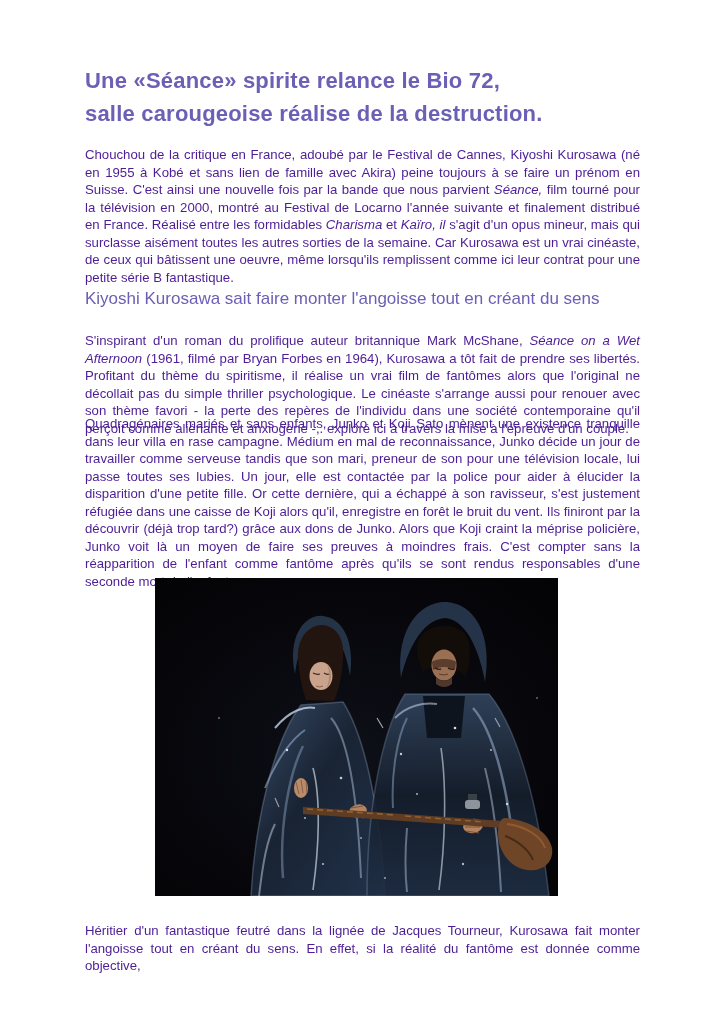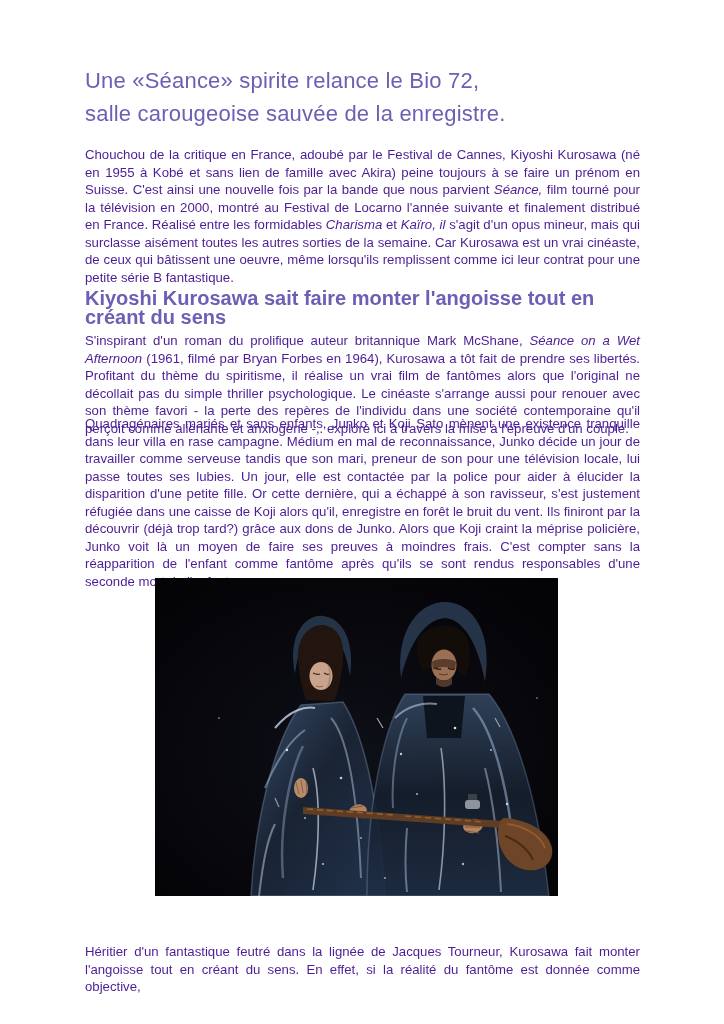--- a/index.html
+++ b/index.html
@@ -20,64 +20,64 @@
     height: 1024px;
     background: #ffffff;
   }
   .abs { position: absolute; left: 85px; width: 555px; }
 
   h1.title {
     top: 64px;
     margin: 0;
     font-size: 22px;
     line-height: 33px;
-    font-weight: normal;
+    font-weight: bold;
     color: #6b60b5;
     letter-spacing: 0.2px;
   }
   h2.subheading {
     top: 289px;
     margin: 0;
-    font-size: 20px;
+    font-size: 17px;
     line-height: 19px;
-    font-weight: bold;
+    font-weight: normal;
     color: #6b60b5;
   }
   p.body {
     margin: 0;
     font-size: 13.2px;
     line-height: 17.5px;
     text-align: justify;
     color: #4c1d95;
   }
   #p1 { top: 146px; }
   #p2 { top: 332px; }
   #p3 { top: 415px; }
-  #p4 { top: 922px; margin-top: 21px; }
+  #p4 { top: 922px; }
 
   figure.still {
     position: absolute;
     left: 155px;
     top: 578px;
     width: 403px;
     height: 318px;
     margin: 0;
     padding: 0;
     background: #060609;
   }
   figure.still svg { display: block; }
 </style>
 </head>
 <body>
 
 <div class="page">
 
   <h1 class="title abs">
     <span>Une «Séance» spirite relance le Bio 72,</span><br>
-    <span>salle carougeoise sauvée de la enregistre.</span>
+    <span>salle carougeoise réalise de la destruction.</span>
   </h1>
 
   <p id="p1" class="body abs"><span>Chouchou de la critique en France, adoubé par le Festival de Cannes, Kiyoshi Kurosawa (né en 1955 à Kobé et sans lien de famille avec Akira) peine toujours à se faire un prénom en Suisse. C'est ainsi une nouvelle fois par la bande que nous parvient </span><i>Séance,</i><span> film tourné pour la télévision en 2000, montré au Festival de Locarno l'année suivante et finalement distribué en France. Réalisé entre les formidables </span><i>Charisma</i><span> et </span><i>Kaïro, il</i><span> s'agit d'un opus mineur, mais qui surclasse aisément toutes les autres sorties de la semaine. Car Kurosawa est un vrai cinéaste, de ceux qui bâtissent une oeuvre, même lorsqu'ils remplissent comme ici leur contrat pour une petite série B fantastique.</span></p>
 
   <h2 class="subheading abs">Kiyoshi Kurosawa sait faire monter l'angoisse tout en créant du sens</h2>
 
   <p id="p2" class="body abs"><span>S'inspirant d'un roman du prolifique auteur britannique Mark McShane, </span><i>Séance on a Wet Afternoon</i><span> (1961, filmé par Bryan Forbes en 1964), Kurosawa a tôt fait de prendre ses libertés. Profitant du thème du spiritisme, il réalise un vrai film de fantômes alors que l'original ne décollait pas du simple thriller psychologique. Le cinéaste s'arrange aussi pour renouer avec son thème favori - la perte des repères de l'individu dans une société contemporaine qu'il perçoit comme aliénante et anxiogène -,. exploré ici à travers la mise à l'épreuve d'un couple.</span></p>
 
   <p id="p3" class="body abs"><span>Quadragénaires mariés et sans enfants, Junko et Koji Sato mènent une existence tranquille dans leur villa en rase campagne. Médium en mal de reconnaissance, Junko décide un jour de travailler comme serveuse tandis que son mari, preneur de son pour une télévision locale, lui passe toutes ses lubies. Un jour, elle est contactée par la police pour aider à élucider la disparition d'une petite fille. Or cette dernière, qui a échappé à son ravisseur, s'est justement réfugiée dans une caisse de Koji alors qu'il, enregistre en forêt le bruit du vent. Ils finiront par la découvrir (déjà trop tard?) grâce aux dons de Junko. Alors que Koji craint la méprise policière, Junko voit là un moyen de faire ses preuves à moindres frais. C'est compter sans la réapparition de l'enfant comme fantôme après qu'ils se sont rendus responsables d'une seconde mort de l'enfant...</span></p>
 

